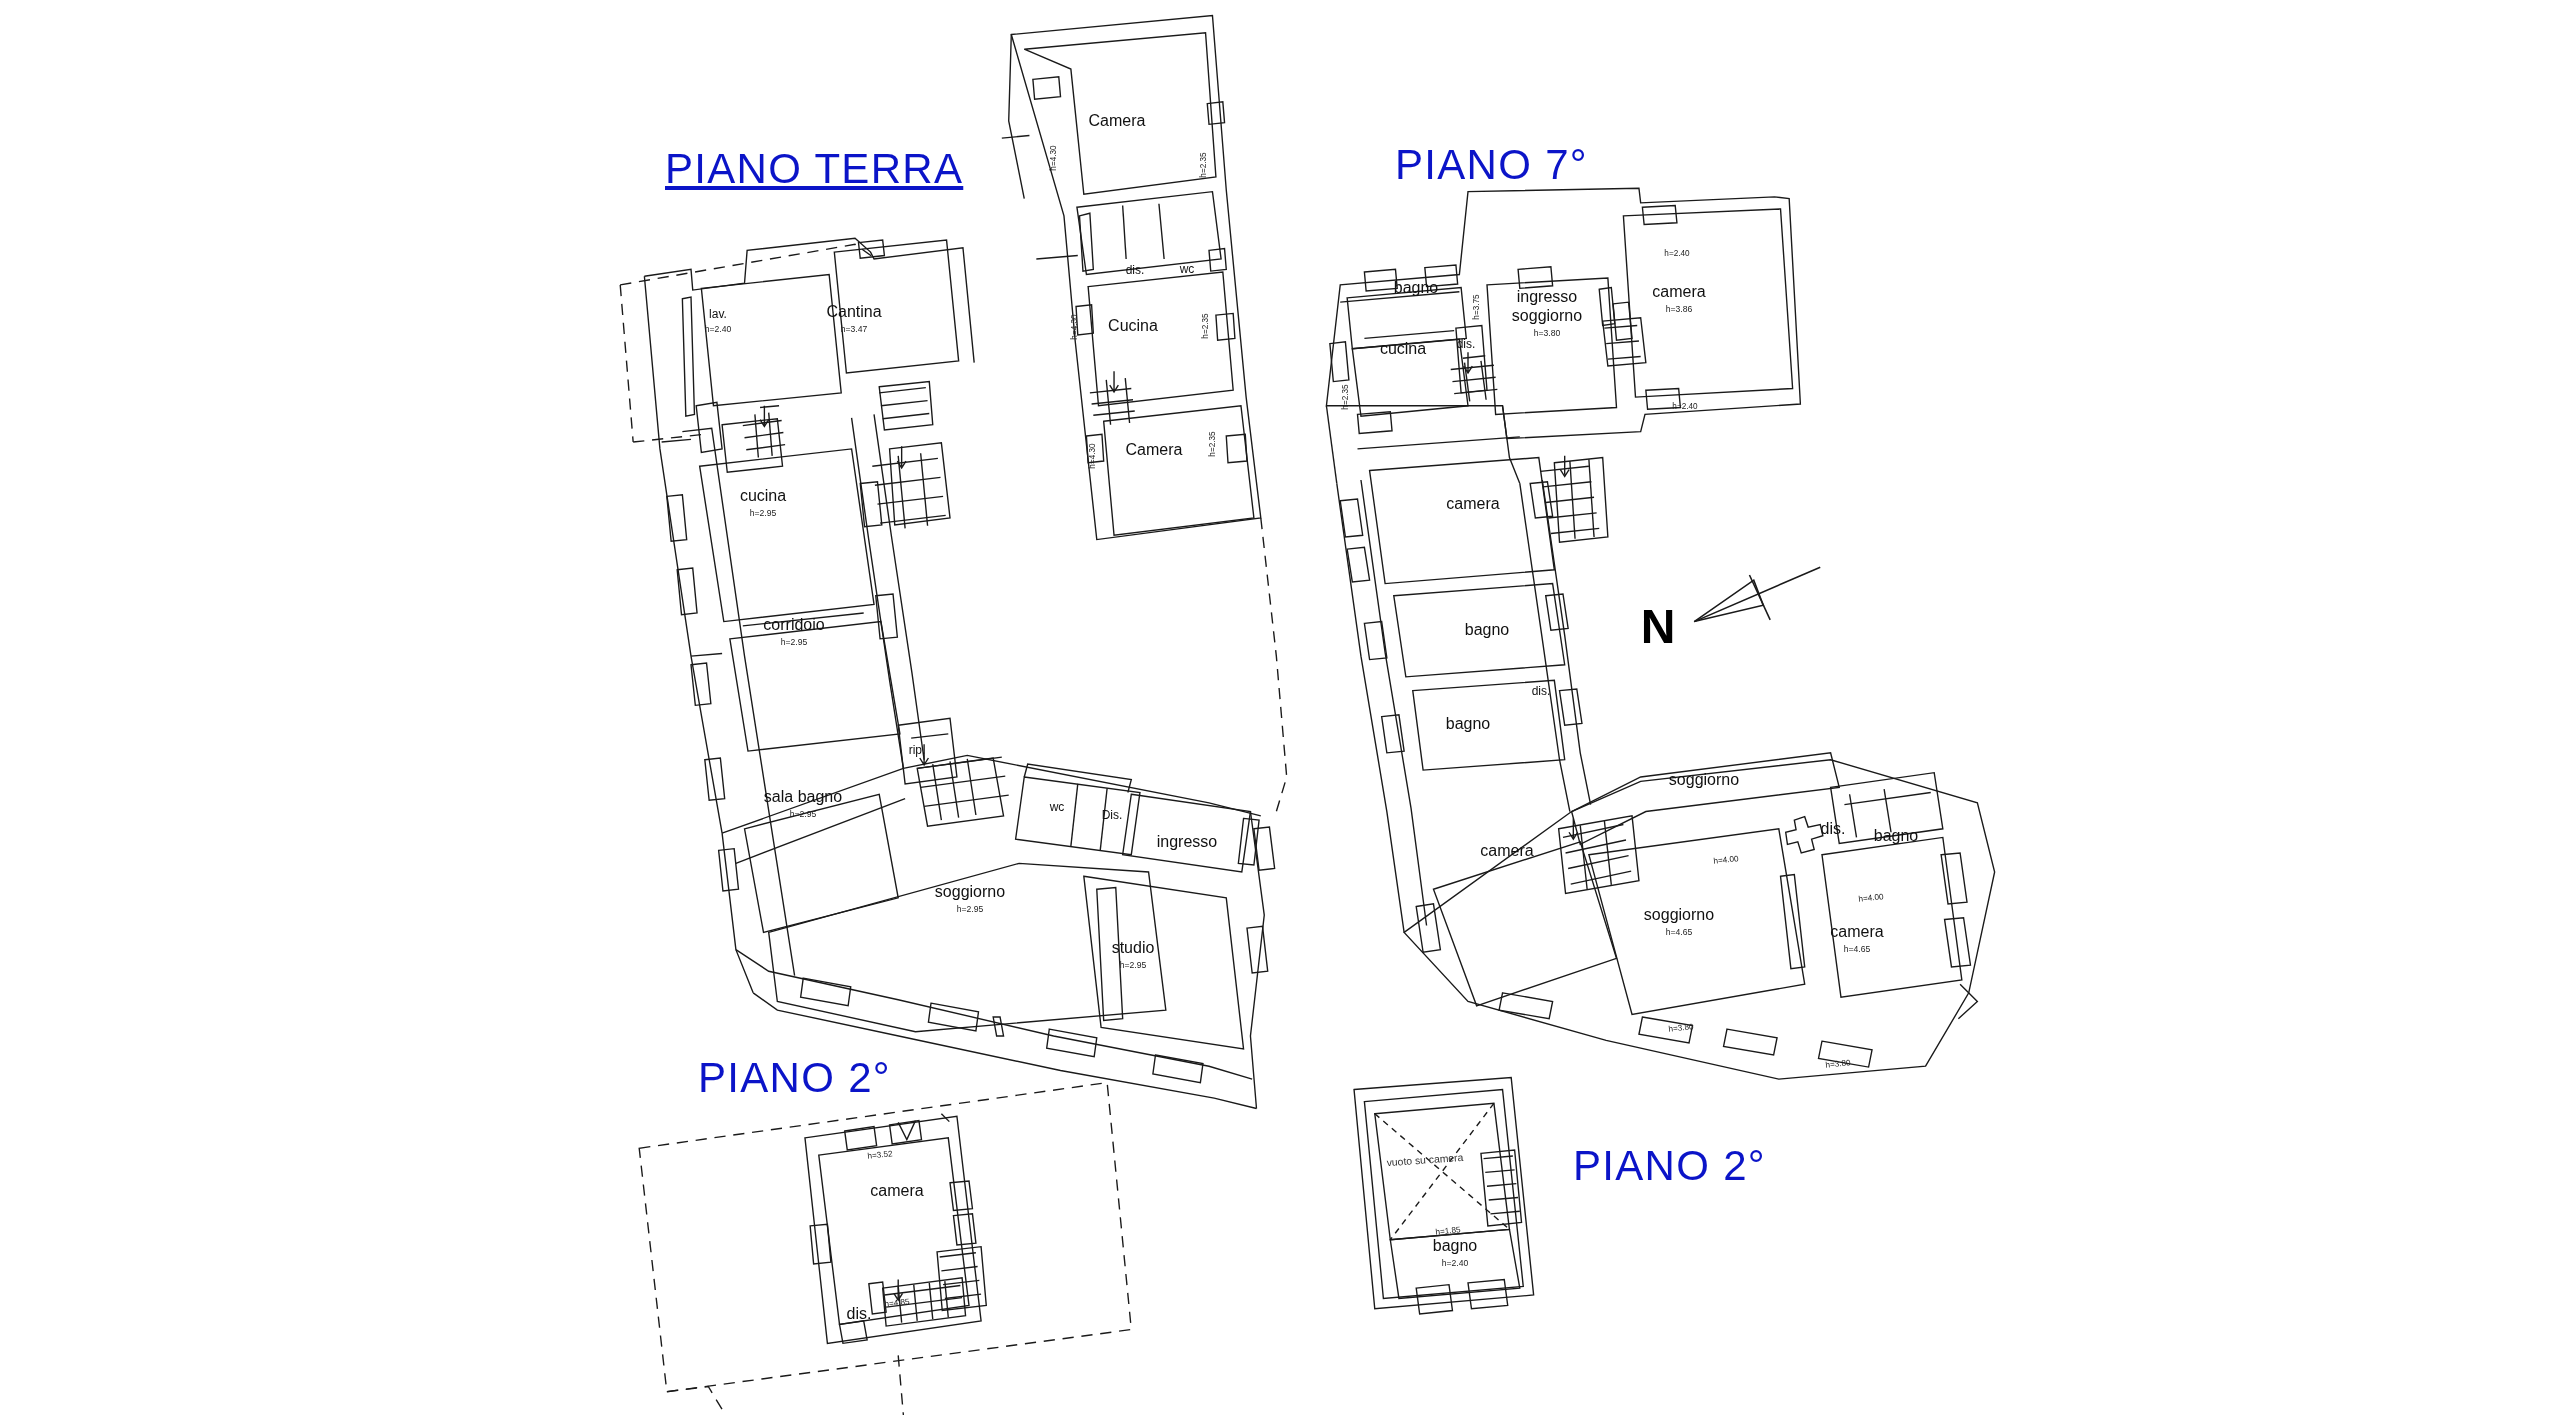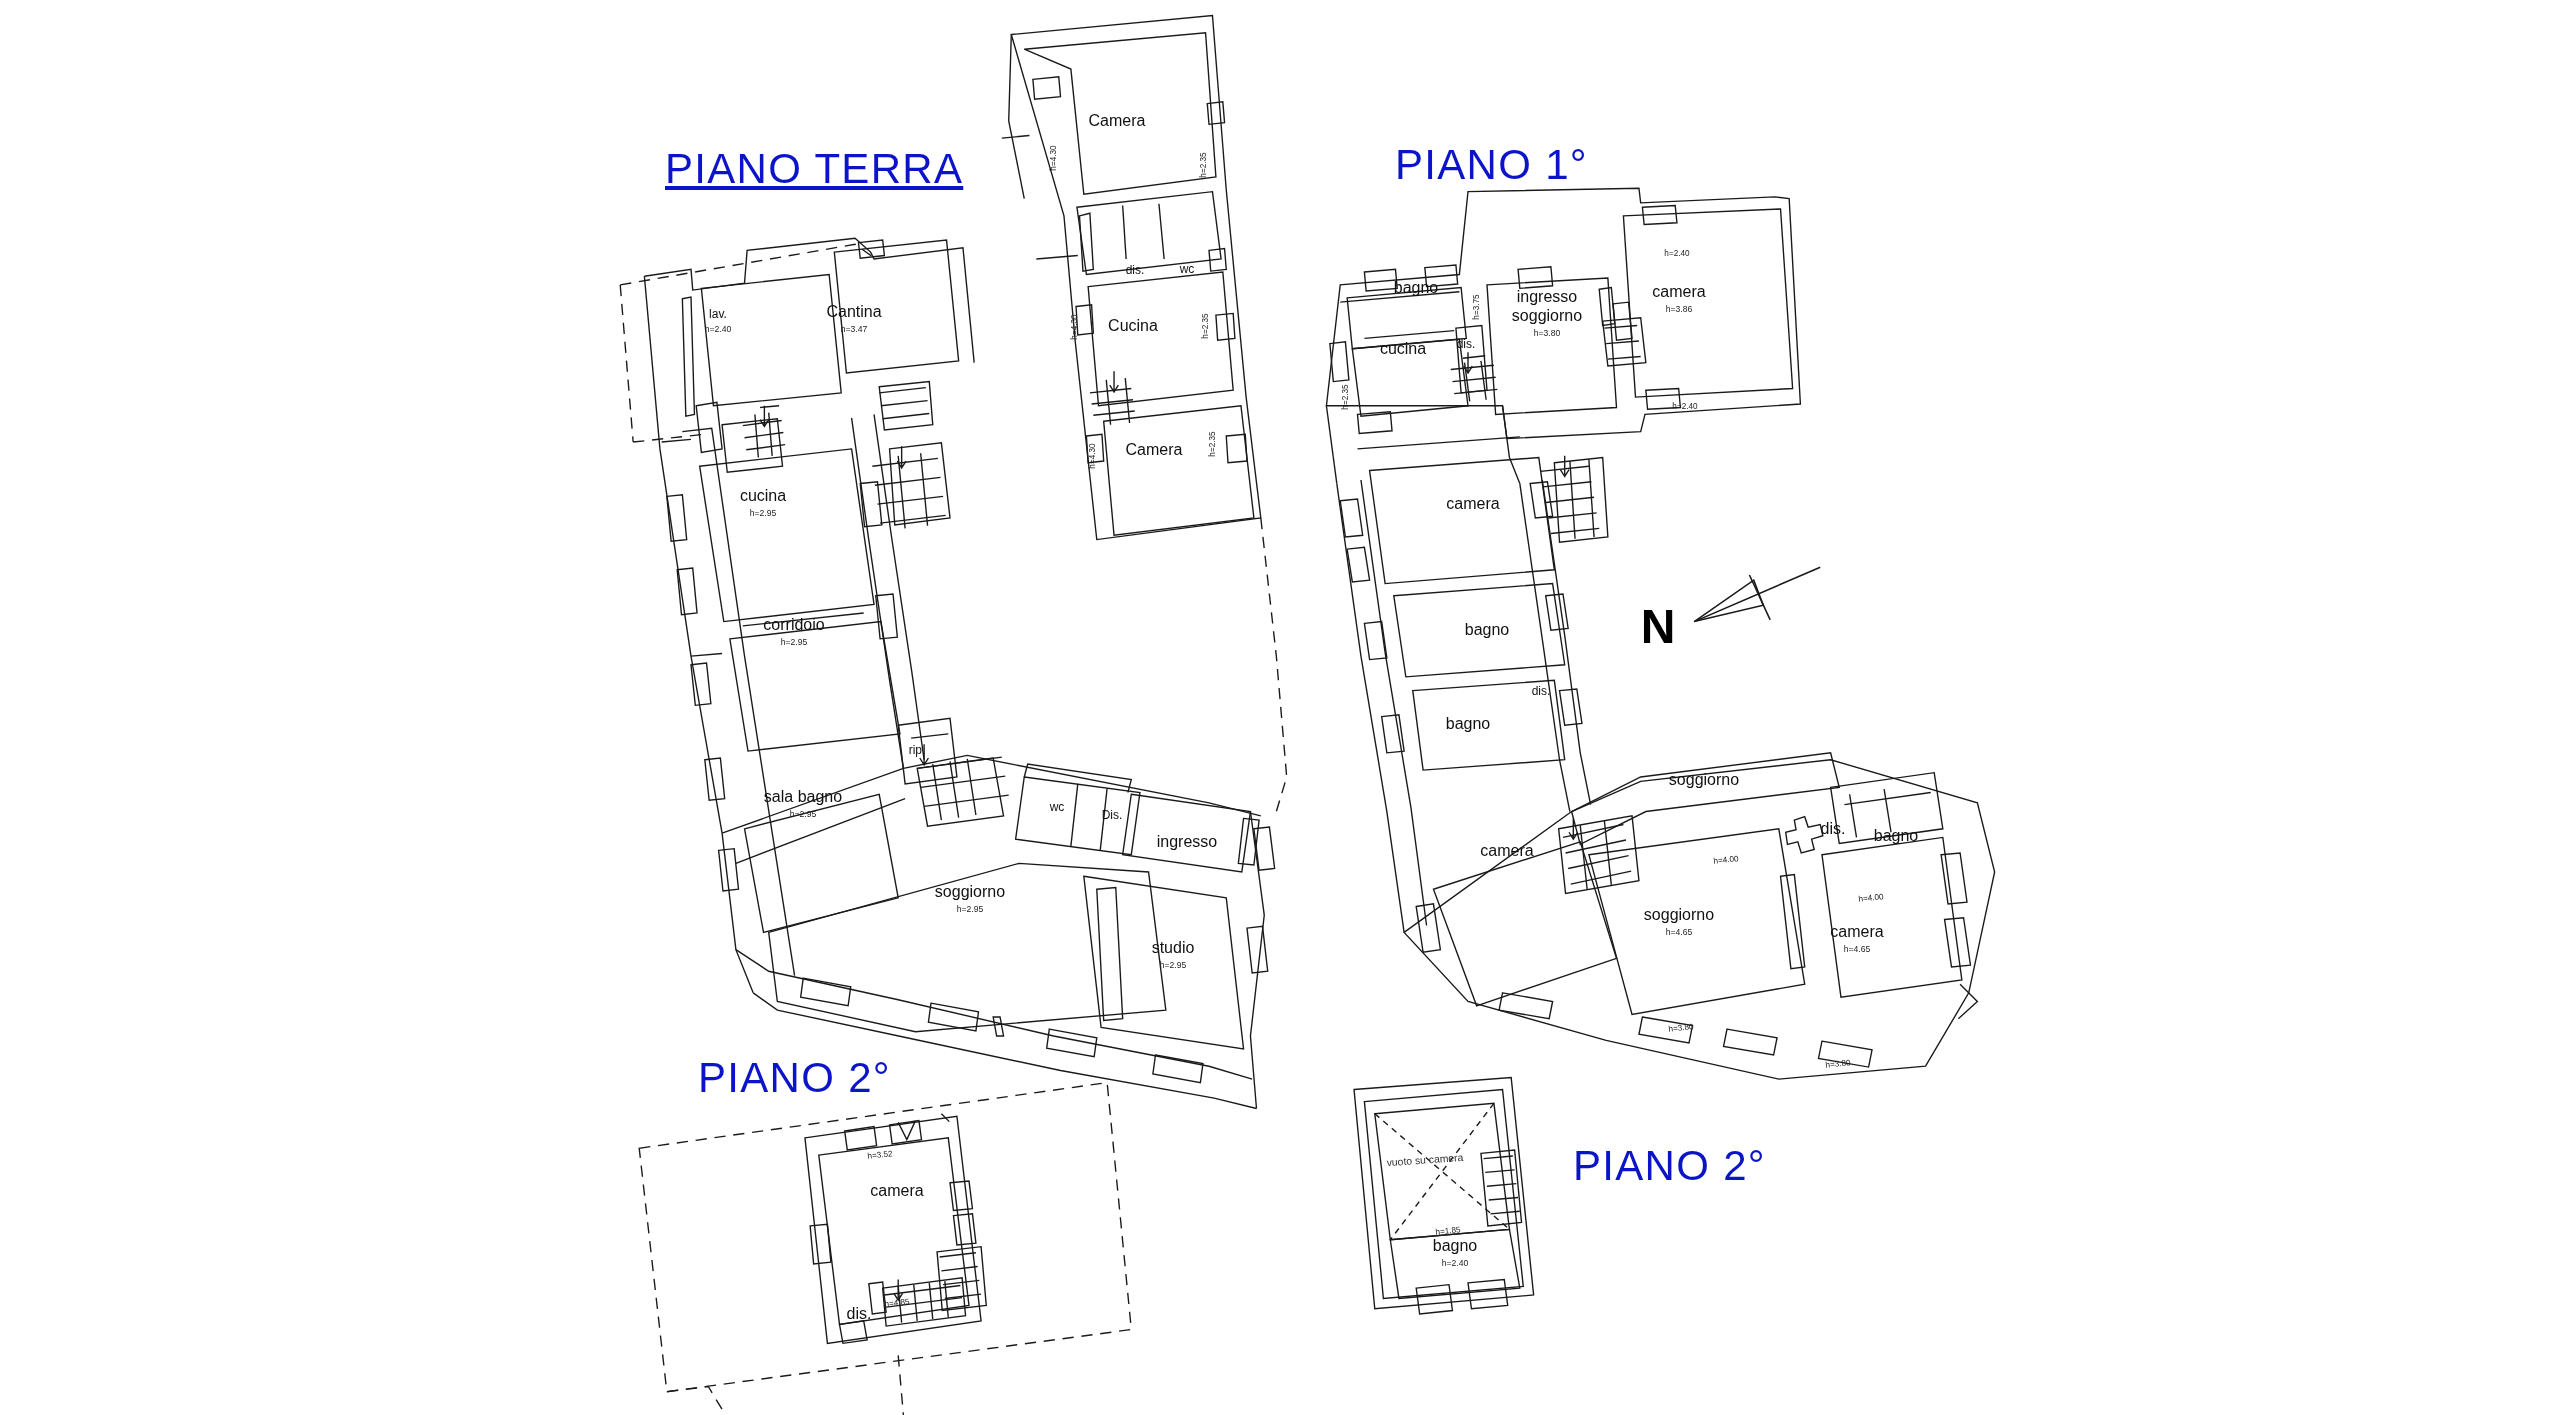--- a/index.html
+++ b/index.html
@@ -361,21 +361,21 @@
         <path d="M1962,720 L2108,657"></path>
         <path d="M2026,666 L2050,718"></path>
         <path d="M1962,720 L2042,701 L2031,672 Z" fill="none"></path>
       </g>
 
     </g>
   </svg>
 
   <div id="text-layer">
       <div class="floor-title" style="left: 665px; top: 145px; text-decoration: underline;">PIANO TERRA</div>
-      <div class="floor-title" style="left: 1395px; top: 141px;">PIANO 1°</div>
+      <div class="floor-title" style="left: 1395px; top: 141px;">PIANO 7°</div>
       <div class="floor-title" style="left: 698px; top: 1054px;">PIANO 2°</div>
       <div class="floor-title" style="left: 1573px; top: 1142px;">PIANO 2°</div>
       <div class="room big" style="left: 1117px; top: 121px;">
         <span class="nm">Camera</span>
       </div>
       <div class="room sm" style="left: 1135px; top: 270px;">
         <span class="nm">dis.</span>
       </div>
       <div class="room sm" style="left: 1187px; top: 269px;">
         <span class="nm">wc</span>
@@ -415,21 +415,21 @@
       <div class="room sm" style="left: 1112px; top: 815px;">
         <span class="nm">Dis.</span>
       </div>
       <div class="room big" style="left: 1187px; top: 842px;">
         <span class="nm">ingresso</span>
       </div>
       <div class="room big" style="left: 970px; top: 898px;">
         <span class="nm">soggiorno</span>
         <span class="h">h=2.95</span>
       </div>
-      <div class="room big" style="left: 1173px; top: 954px;">
+      <div class="room big" style="left: 1133px; top: 954px;">
         <span class="nm">studio</span>
         <span class="h">h=2.95</span>
       </div>
       <div class="hnote vert" style="left: 1053px; top: 158px;">h=4.30</div>
       <div class="hnote vert" style="left: 1203px; top: 165px;">h=2.35</div>
       <div class="hnote vert" style="left: 1074px; top: 327px;">h=4.30</div>
       <div class="hnote vert" style="left: 1205px; top: 326px;">h=2.35</div>
       <div class="hnote vert" style="left: 1092px; top: 456px;">h=4.30</div>
       <div class="hnote vert" style="left: 1212px; top: 444px;">h=2.35</div>
       <div class="room big" style="left: 1416px; top: 288px;">

